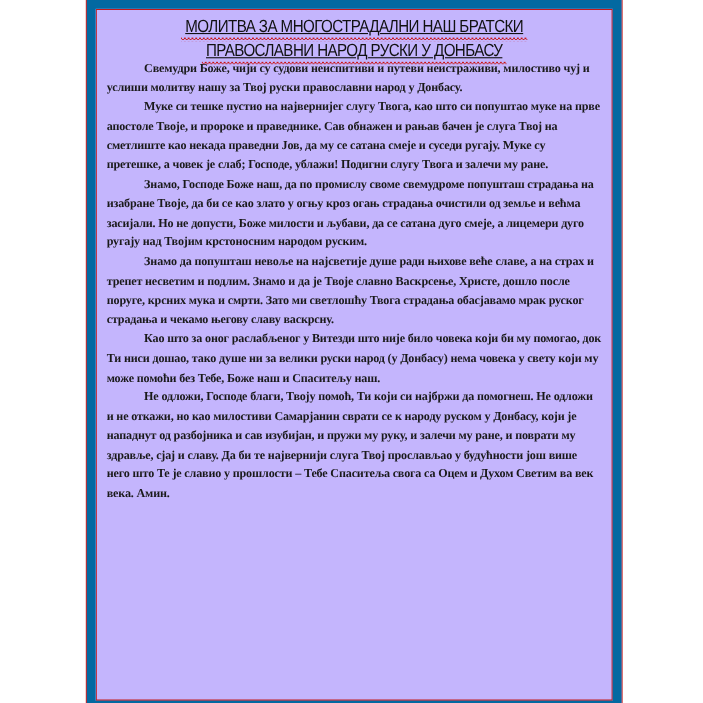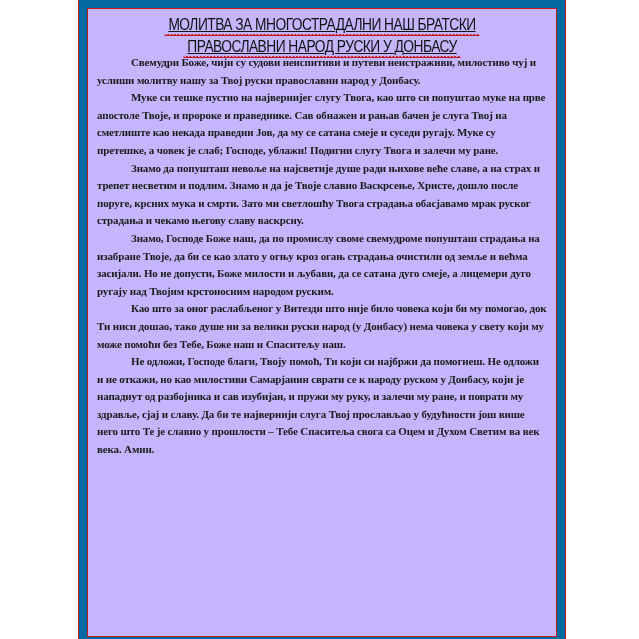--- a/index.html
+++ b/index.html
@@ -79,18 +79,18 @@
 
 <div class="frame">
   <div class="title">
     <div><span class="title-line underlined">МОЛИТВА ЗА МНОГОСТРАДАЛНИ НАШ БРАТСКИ</span></div>
     <div><span class="title-line underlined">ПРАВОСЛАВНИ НАРОД РУСКИ У ДОНБАСУ</span></div>
   </div>
 
   <div class="body-text">
     <p class="para">Свемудри Боже, чији су судови неиспитиви и путеви неистраживи, милостиво чуј и услиши молитву нашу за Твој руски православни народ у Донбасу.</p>
     <p class="para">Муке си тешке пустио на највернијег слугу Твога, као што си попуштао муке на прве апостоле Твоје, и пророке и праведнике. Сав обнажен и рањав бачен је слуга Твој на сметлиште као некада праведни Јов, да му се сатана смеје и суседи ругају. Муке су претешке, а човек је слаб; Господе, ублажи! Подигни слугу Твога и залечи му ране.</p>
+    <p class="para">Знамо, Господе Боже наш, да по промислу своме свемудроме попушташ страдања на изабране Твоје, да би се као злато у огњу кроз огањ страдања очистили од земље и већма засијали. Но не допусти, Боже милости и љубави, да се сатана дуго смеје, а лицемери дуго ругају над Твојим крстоносним народом руским.</p>
     <p class="para">Знамо да попушташ невоље на најсветије душе ради њихове веће славе, а на страх и трепет несветим и подлим. Знамо и да је Твоје славно Васкрсење, Христе, дошло после поруге, крсних мука и смрти. Зато ми светлошћу Твога страдања обасјавамо мрак руског страдања и чекамо његову славу васкрсну.</p>
-    <p class="para">Знамо, Господе Боже наш, да по промислу своме свемудроме попушташ страдања на изабране Твоје, да би се као злато у огњу кроз огањ страдања очистили од земље и већма засијали. Но не допусти, Боже милости и љубави, да се сатана дуго смеје, а лицемери дуго ругају над Твојим крстоносним народом руским.</p>
     <p class="para">Као што за оног раслабљеног у Витезди што није било човека који би му помогао, док Ти ниси дошао, тако душе ни за велики руски народ (у Донбасу) нема човека у свету који му може помоћи без Тебе, Боже наш и Спаситељу наш.</p>
     <p class="para">Не одложи, Господе благи, Твоју помоћ, Ти који си најбржи да помогнеш. Не одложи и не откажи, но као милостиви Самарјанин сврати се к народу руском у Донбасу, који је нападнут од разбојника и сав изубијан, и пружи му руку, и залечи му ране, и поврати му здравље, сјај и славу. Да би те највернији слуга Твој прослављао у будућности још више него што Те је славио у прошлости – Тебе Спаситеља свога са Оцем и Духом Светим ва век века. Амин.</p>
   </div>
 </div>
 
 </body></html>

